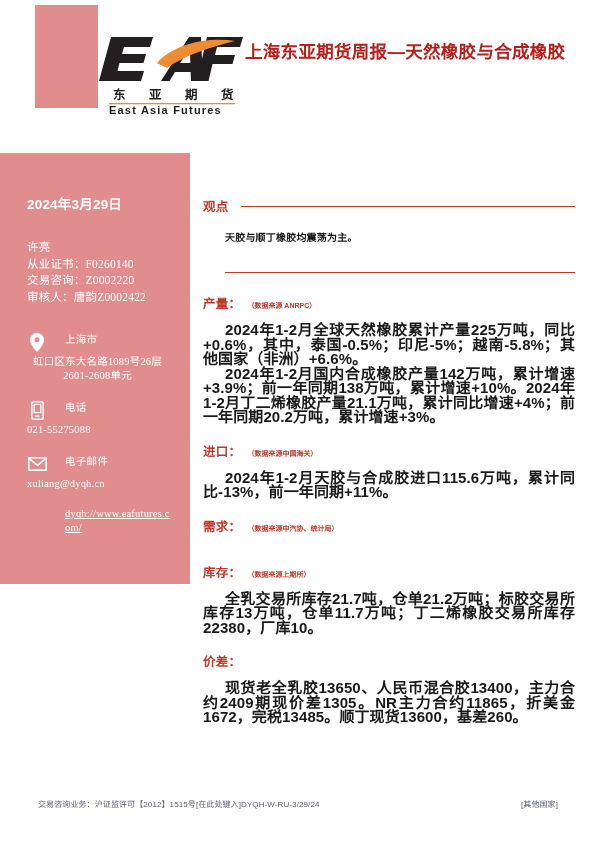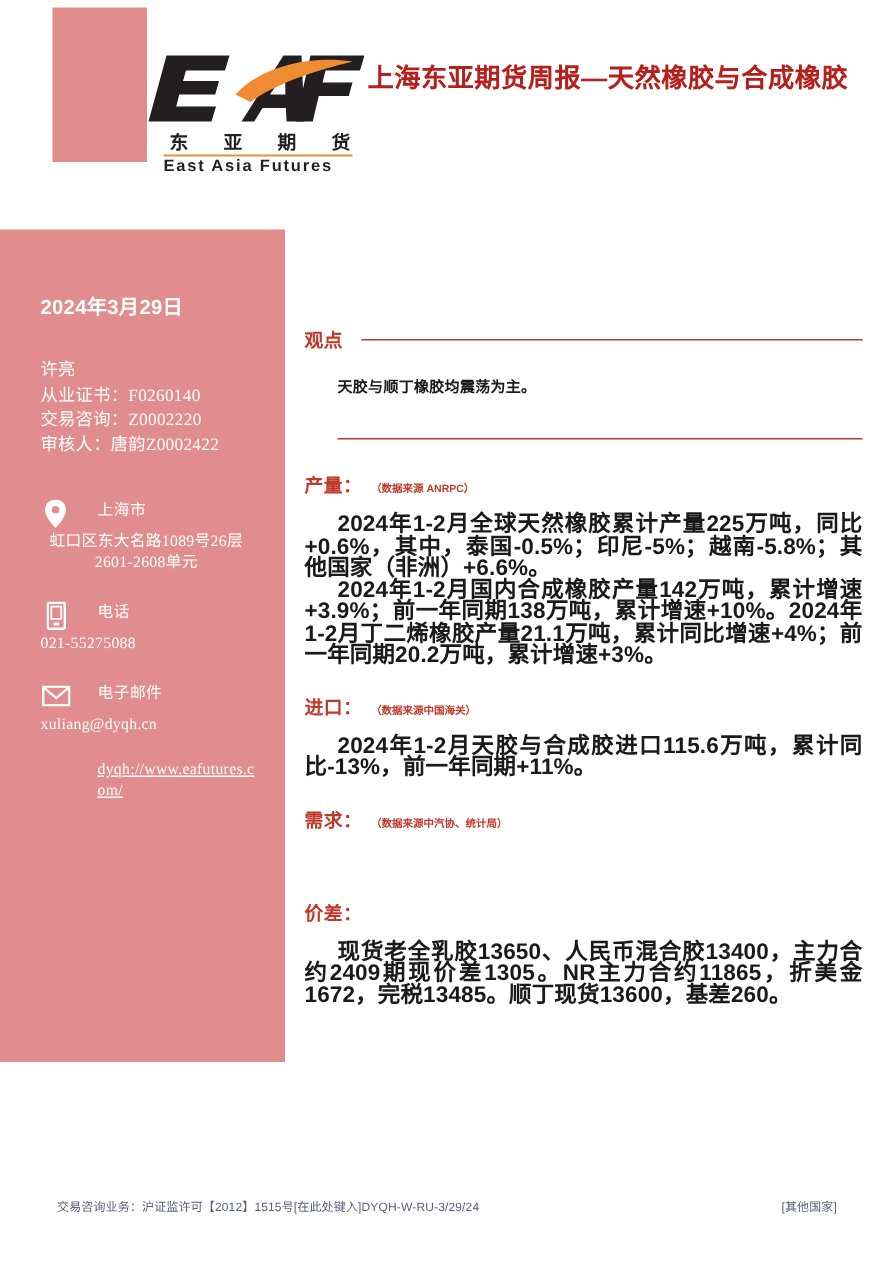--- a/index.html
+++ b/index.html
@@ -46,21 +46,21 @@
     color: #b5201c;
     letter-spacing: 0.3px;
   }
 
   
   .sidebar {
     position: absolute;
     left: 0;
     top: 153px;
     width: 190px;
-    height: 555px;
+    height: 431px;
     background: #e28d8d;
     color: #ffffff;
     box-sizing: border-box;
     padding: 40px 16px 10px 27px;
   }
   .sidebar-date {
     font-family: "Liberation Sans", "DejaVu Sans", sans-serif;
     font-weight: bold;
     font-size: 13.5px;
     letter-spacing: 0.2px;
@@ -111,21 +111,20 @@
     display: inline-block;
     max-width: 118px;
   }
 
   
   .content {
     position: absolute;
     left: 203px;
     top: 196px;
     width: 372px;
-    margin-top: 20px;
   }
 
   .section { margin-bottom: 0; }
 
   .sec-head-row {
     display: flex;
     align-items: baseline;
     gap: 6px;
   }
   .sec-title {
@@ -331,20 +330,30 @@
   <section class="section">
     <div class="sec-head-row">
       <span class="sec-title">需求：</span>
       <span class="sec-source">（数据来源中汽协、统计局）</span>
     </div>
     <div class="block-gap-sm"></div>
   </section>
 
   <div class="block-gap-md"></div>
 
+  <section class="section">
+    <div class="sec-head-row">
+      <span class="sec-title">库存：</span>
+      <span class="sec-source">（数据来源上期所）</span>
+    </div>
+    <div class="block-gap-sm"></div>
+    <div class="sec-body">
+      <p>全乳交易所库存21.7吨，仓单21.2万吨；标胶交易所库存13万吨，仓单11.7万吨；丁二烯橡胶交易所库存22380，厂库10。</p>
+    </div>
+  </section>
 
   <div class="block-gap-md"></div>
 
   <section class="section">
     <div class="sec-head-row">
       <span class="sec-title">价差：</span>
       <span class="sec-source"></span>
     </div>
     <div class="block-gap-sm"></div>
     <div class="sec-body">

